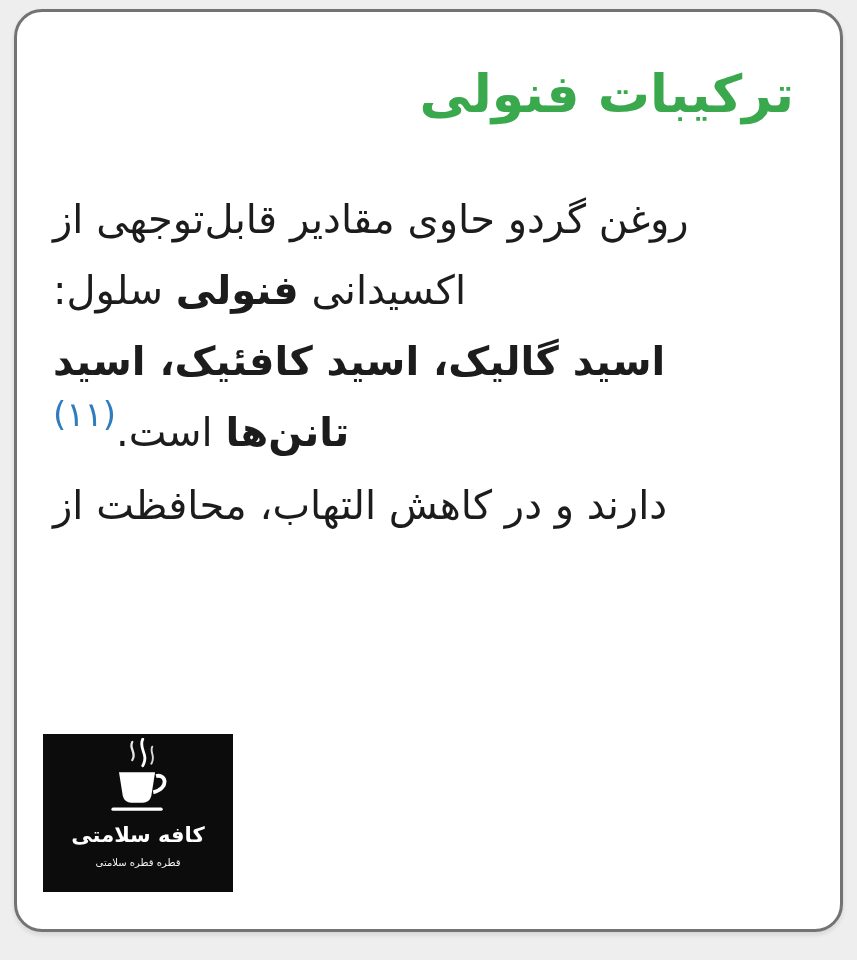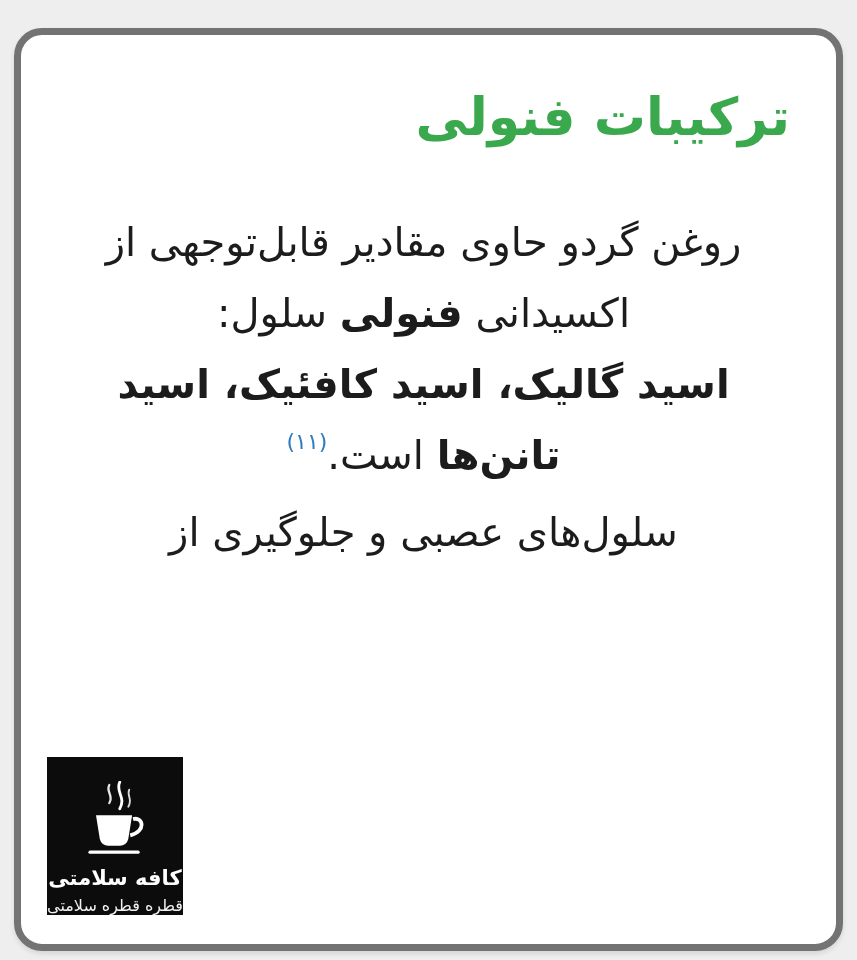--- a/index.html
+++ b/index.html
@@ -5,94 +5,94 @@
   * { margin:0; padding:0; box-sizing:border-box; }
   html,body { width:857px; height:960px; }
   body {
     background:#eeeeee;
     font-family:"DejaVu Sans", sans-serif;
     position:relative;
     overflow:hidden;
   }
   .card {
     position:absolute;
-    left:14px; top:28px;
+    left:14px; top:9px;
     width:829px; height:923px;
     background:#ffffff;
-    border:7px solid #737373;
+    border:3px solid #737373;
     border-radius:28px;
     box-shadow:0 3px 5px rgba(0,0,0,0.10);
     direction:rtl;
   }
   .title {
     color:#3aa84d;
     font-size:52px;
     font-weight:600;
     text-align:right;
     line-height:68px;
     padding:48px 46px 0 40px;
   }
   .article {
     margin-top:56px;
     padding:0 46px 0 36px;
-    text-align:center;
+    text-align:left;
     color:#1c1c1c;
     font-size:40px;
     line-height:71px;
   }
   .line { margin:0; }
   .b { font-weight:bold; }
   .cite {
     color:#2f7cbe;
-    font-size:22px;
+    font-size:34px;
     position:relative;
     top:-20px;
   }
   .logo {
     position:absolute;
     left:26px; top:722px;
-    width:136px; height:158px;
+    width:190px; height:158px;
     background:#0c0c0c;
     color:#ffffff;
     display:flex;
     flex-direction:column;
     align-items:center;
     justify-content:flex-start;
-    padding-top:24px;
+    padding-top:4px;
     text-align:center;
   }
   .logo svg { display:block; }
   .logo-name {
     font-size:21px;
     font-weight:bold;
     line-height:26px;
     margin-top:2px;
     direction:rtl;
   }
   .logo-tagline {
-    font-size:16px;
+    font-size:10px;
     line-height:15px;
     margin-top:7px;
     color:#f2f2f2;
     direction:rtl;
   }
 </style>
 </head>
 <body>
 
 <div class="card">
 
   <h1 class="title">ترکیبات فنولی</h1>
 
   <div class="article">
     <p class="line"><span>روغن گردو حاوی مقادیر قابل‌توجهی از</span></p>
     <p class="line"><span>اکسیدانی </span><span class="b">فنولی</span><span> سلول:</span></p>
     <p class="line"><span class="b">اسید گالیک، اسید کافئیک، اسید</span></p>
     <p class="line"><span class="b">تانن‌ها</span><span> است.</span><span class="cite">(۱۱)</span></p>
-    <p class="line"><span>سلول‌های عصبی و جلوگیری از</span></p>
+    <p class="line"><span>دارند و در کاهش التهاب، محافظت از</span></p>
   </div>
 
   <div class="logo">
     <span>
       <svg width="76" height="82" viewBox="0 0 80 86" xmlns="http://www.w3.org/2000/svg">
         <path d="M34 4 C30 11 39 15 34 23" stroke="#ffffff" fill="none" stroke-width="2.4" stroke-linecap="round" opacity="0.9"></path>
         <path d="M45 1 C40 11 52 17 45 29" stroke="#ffffff" fill="none" stroke-width="3" stroke-linecap="round"></path>
         <path d="M55 9 C52 15 59 19 54 27" stroke="#ffffff" fill="none" stroke-width="2" stroke-linecap="round" opacity="0.85"></path>
         <path d="M20 36 h38 l-4 25 a9 9 0 0 1 -9 7 h-12 a9 9 0 0 1 -9 -7 z" fill="#ffffff"></path>
         <path d="M59 40 c11 -3 14 13 -3 17" stroke="#ffffff" fill="none" stroke-width="4"></path>

